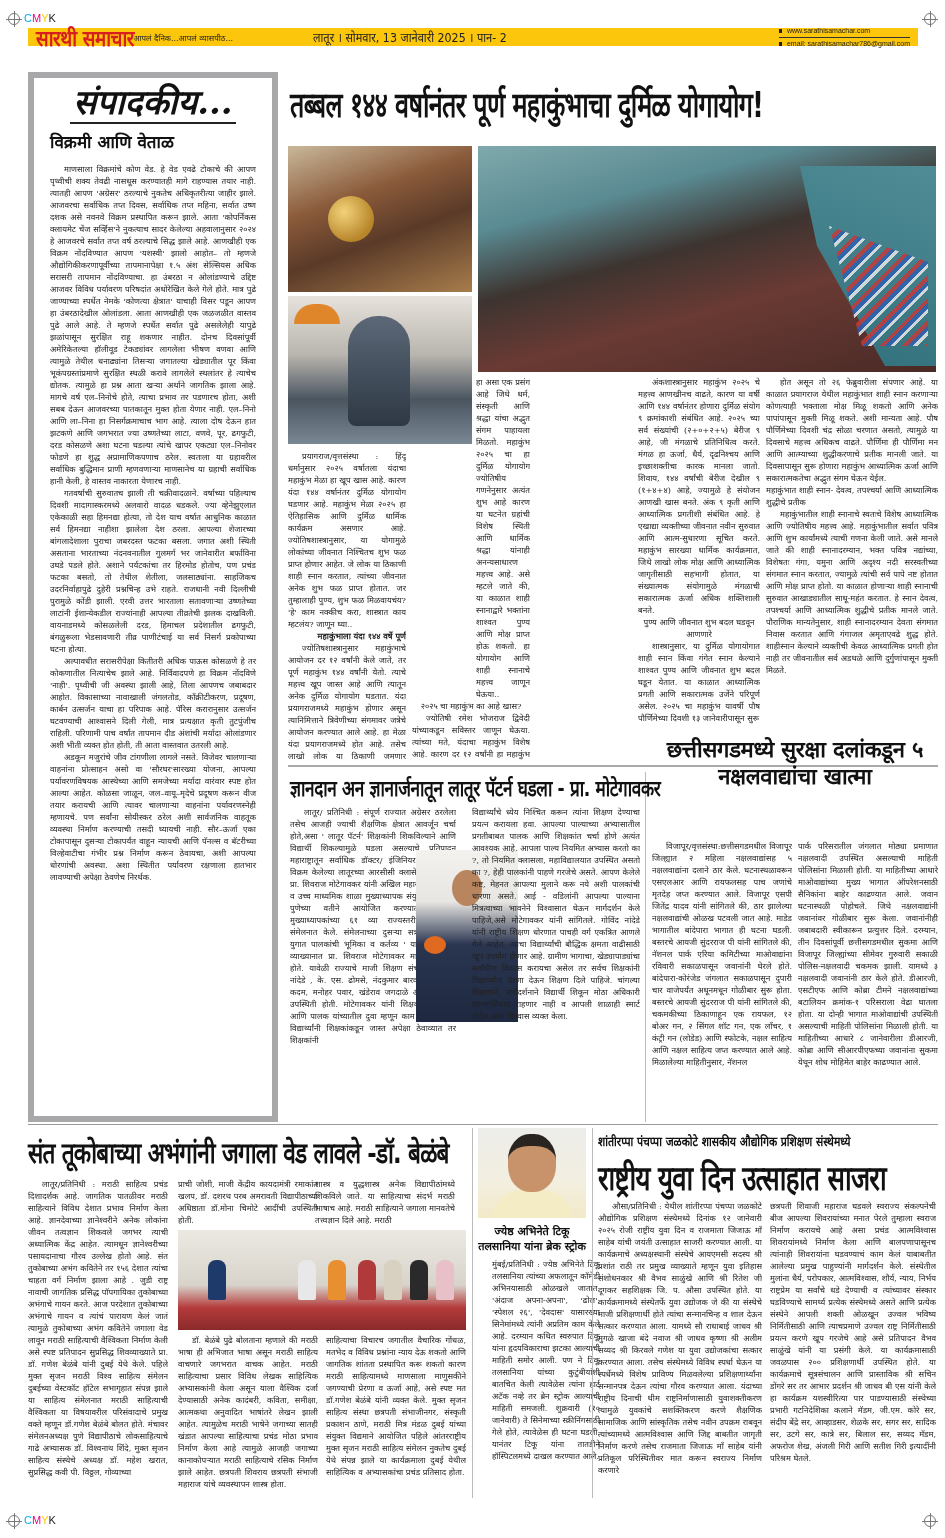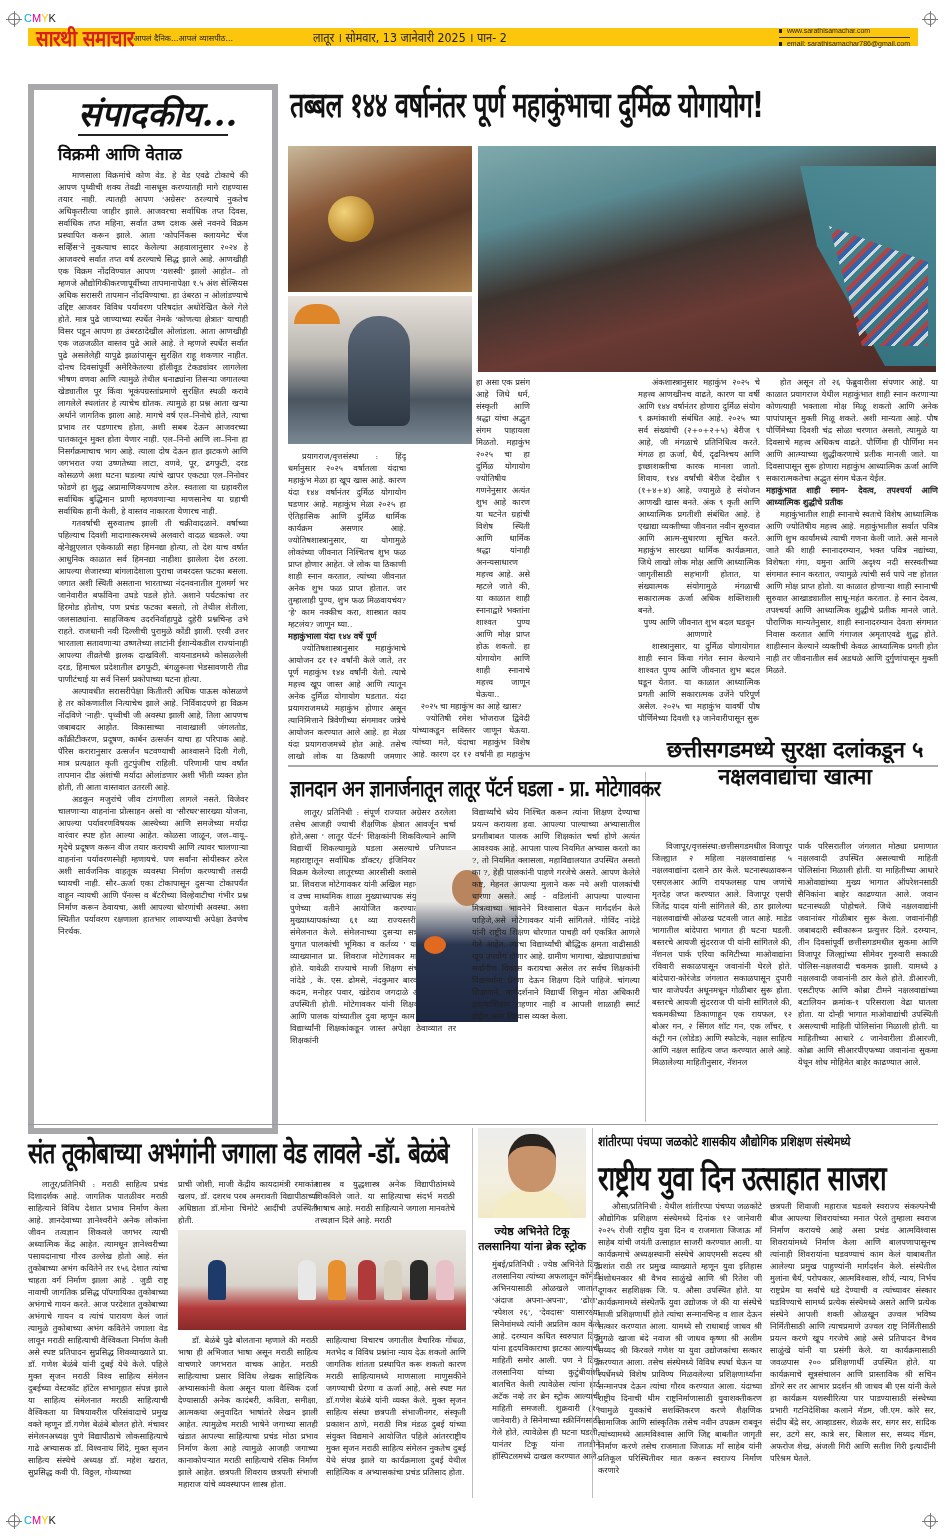--- a/index.html
+++ b/index.html
@@ -12,23 +12,23 @@
 .reg:after{top:5px;left:-3px;height:1px;width:16px}
 .cmyk{font:11px "Liberation Sans",sans-serif;letter-spacing:0}
 .cmyk .c{color:#00aeef}.cmyk .m{color:#ec008c}.cmyk .y{color:#f5d000}.cmyk .k{color:#222}
 .masthead{left:28px;top:28px;width:890px;height:18px;background:#fcc60c;display:flex;align-items:center;padding:0 8px}
 .brand{font:bold 22px "DejaVu Sans",sans-serif;color:#d6201f;letter-spacing:-0.5px;transform:scaleX(0.85);transform-origin:left center;white-space:nowrap}
 .tagline{font:8px "DejaVu Sans",sans-serif;color:#222;margin-left:-18px;white-space:nowrap}
 .dateline{font:13px "DejaVu Sans",sans-serif;color:#222;margin-left:80px;white-space:nowrap;transform:scaleX(0.85);transform-origin:left center}
 .contact{margin-left:auto;font:7px "Liberation Sans",sans-serif;color:#222;line-height:12px}
 .contact div:first-child{border-bottom:1px solid #333}
 .contact span.b{display:inline-block;width:3px;height:4px;background:#222;margin-right:5px;vertical-align:middle}
-.editorial{left:28px;top:84px;width:250px;height:1050px;border:6px solid #a8a8aa;background:#fff;padding:4px 24px}
+.editorial{left:28px;top:72px;width:250px;height:1050px;border:6px solid #a8a8aa;background:#fff;padding:4px 16px}
 .ed-title{font:italic bold 34px "DejaVu Serif",serif;text-align:center;border-bottom:2px solid #222;margin:0 20px 6px;line-height:40px}
-.ed-head{font:bold 17px "DejaVu Sans",sans-serif;margin-bottom:4px}
+.ed-head{font:bold 17px "DejaVu Sans",sans-serif;margin-bottom:10px}
 .body{font:8.2px/12px "DejaVu Serif",serif;text-align:justify;color:#222}
 .body p{text-indent:14px}
 .headline-big{left:290px;top:84px;width:650px;font:bold 35px "DejaVu Sans",sans-serif;letter-spacing:-1px;white-space:nowrap;transform:scaleX(0.72);transform-origin:left top;line-height:42px}
 .photo{position:absolute;overflow:hidden}
 .ph-sadhus{left:288px;top:146px;width:184px;height:146px;background:linear-gradient(160deg,#c9b89a 0%,#8a5a3a 35%,#5a3a28 60%,#a87d4c 100%)}
 .ph-sadhus .mace{position:absolute;left:40px;top:50px;width:46px;height:46px;border-radius:50%;background:radial-gradient(circle at 35% 35%,#f2d27a,#b8862a 70%)}
 .ph-naga{left:288px;top:296px;width:184px;height:148px;background:linear-gradient(180deg,#e7e2dc 0%,#b8b4ae 40%,#4a5560 70%,#7a8894 100%)}
 .ph-naga .face{position:absolute;left:60px;top:20px;width:62px;height:110px;border-radius:30px 30px 8px 8px;background:linear-gradient(180deg,#5c6878,#2e3844)}
 .ph-naga .umb{position:absolute;left:6px;top:8px;width:46px;height:20px;border-radius:23px 23px 0 0;background:#e0862a}
 .ph-crowd{left:478px;top:146px;width:458px;height:226px;background:linear-gradient(165deg,#7fa9ac 0%,#5a8a92 25%,#3d3430 45%,#6a3a34 65%,#4a2a26 100%)}
@@ -88,37 +88,37 @@
     <div class="umb"></div>
     <div class="face"></div>
   </div>
 <div class="photo ph-crowd">
     <div class="river"></div>
     <div class="boats"></div>
   </div>
 
 <div class="col body" style="left:288px;top:450px;width:118px;height:310px;overflow:hidden">
   <p>प्रयागराज/वृत्तसंस्था : हिंदू धर्मानुसार २०२५ वर्षातला यंदाचा महाकुंभ मेळा हा खूप खास आहे. कारण यंदा १४४ वर्षानंतर दुर्मिळ योगायोग घडणार आहे. महाकुंभ मेळा २०२५ हा ऐतिहासिक आणि दुर्मिळ धार्मिक कार्यक्रम असणार आहे. ज्योतिषशास्त्रानुसार, या योगामुळे लोकांच्या जीवनात निश्चितच शुभ फळ प्राप्त होणार आहेत. जे लोक या ठिकाणी शाही स्नान करतात, त्यांच्या जीवनात अनेक शुभ फळ प्राप्त होतात. जर तुम्हालाही पुण्य, शुभ फळ मिळवायचंय? 'हे' काम नक्कीच करा, शास्त्रात काय म्हटलंय? जाणून घ्या..</p>
-  <p style="text-indent:0;font-weight:bold;text-align:left">महाकुंभाला यंदा १४४ वर्षे पूर्ण</p>
+  <p style="text-indent:0;font-weight:bold;text-align:right">महाकुंभाला यंदा १४४ वर्षे पूर्ण</p>
   <p>ज्योतिषशास्त्रानुसार महाकुंभाचे आयोजन दर १२ वर्षांनी केले जाते, तर पूर्ण महाकुंभ १४४ वर्षांनी येतो. त्याचे महत्त्व खूप जास्त आहे आणि त्यातून अनेक दुर्मिळ योगायोग घडतात. यंदा प्रयागराजमध्ये महाकुंभ होणार असून त्यानिमित्ताने त्रिवेणीच्या संगमावर जत्रेचे आयोजन करण्यात आले आहे. हा मेळा यंदा प्रयागराजमध्ये होत आहे. तसेच लाखो लोक या ठिकाणी जमणार असल्याची शक्यता वर्तविण्यात येतेय. या वर्षी महाकुंभाला १४४ वर्षे पूर्ण होत असल्याने हा मेळा आणखीनच खास असणार आहे. महाकुंभाचा महिमा अफाट मानला जातो, या संपूर्ण जगात प्रसिद्ध आहे.</p>
 </div>
 <div class="col body" style="left:412px;top:376px;width:118px;height:384px;overflow:hidden">
   <p style="margin-left:64px;text-indent:0">हा असा एक प्रसंग आहे जिथे धर्म, संस्कृती आणि श्रद्धा यांचा अद्भुत संगम पाहायला मिळतो. महाकुंभ २०२५ चा हा दुर्मिळ योगायोग ज्योतिषीय गणनेनुसार अत्यंत शुभ आहे कारण या घटनेत ग्रहांची विशेष स्थिती आणि धार्मिक श्रद्धा यांनाही अनन्यसाधारण महत्त्व आहे. असे म्हटले जाते की, या काळात शाही स्नानाद्वारे भक्तांना शाश्वत पुण्य आणि मोक्ष प्राप्त होऊ शकतो. हा योगायोग आणि शाही स्नानाचे महत्त्व जाणून घेऊया..</p>
   <p style="text-indent:0;font-weight:normal;text-align:center">२०२५ चा महाकुंभ का आहे खास?</p>
   <p>ज्योतिषी रमेश भोजराज द्विवेदी यांच्याकडून सविस्तर जाणून घेऊया. त्यांच्या मते, यंदाचा महाकुंभ विशेष आहे. कारण दर १२ वर्षांनी हा महाकुंभ येतो आणि यंदा १२-१२ चे संपूर्ण बारा टप्पे पूर्ण होत आहेत. त्यामुळे १४४ वर्षांनंतर असा योगायोग घडत आहे. ज्योतिषशास्त्रानुसार १२ वर्षांचे बारा टप्पे पूर्ण झाल्यानंतर जेव्हा महाकुंभ होतो तेव्हा त्याला पूर्ण महाकुंभ म्हणतात. हा महाकुंभ विशेष आहे, कारण यामध्ये ग्रहांची स्थिती, तिथी आणि प्रत्येक कार्य अनुकूल असते आणि दुर्मिळ योगायोग तयार होतो. प्रयागराजमध्ये दर १२ वर्षांनी महाकुंभ आयोजित केला जातो, अर्ध कुंभ दर सहाव्या वर्षी आयोजित केला जातो. १४४ वर्षांनंतर येणाऱ्या महाकुंभाला पूर्ण महाकुंभ म्हणतात.</p>
 
 </div>
 <div class="col body" style="left:638px;top:376px;width:122px;height:384px;overflow:hidden">
   <p>अंकशास्त्रानुसार महाकुंभ २०२५ चे महत्त्व आणखीनच वाढते, कारण या वर्षी आणि १४४ वर्षानंतर होणारा दुर्मिळ संयोग ९ क्रमांकाशी संबंधित आहे. २०२५ च्या सर्व संख्यांची (२+०+२+५) बेरीज ९ आहे, जी मंगळाचे प्रतिनिधित्व करते. मंगळ हा ऊर्जा, धैर्य, दृढनिश्चय आणि इच्छाशक्तीचा कारक मानला जातो. शिवाय, १४४ वर्षांची बेरीज देखील ९ (१+४+४) आहे, ज्यामुळे हे संयोजन आणखी खास बनते. अंक ९ कृती आणि आध्यात्मिक प्रगतीशी संबंधित आहे. हे एखाद्या व्यक्तीच्या जीवनात नवीन सुरुवात आणि आत्म-सुधारणा सूचित करते. महाकुंभ सारख्या धार्मिक कार्यक्रमात, जिथे लाखो लोक मोक्ष आणि आध्यात्मिक जागृतीसाठी सहभागी होतात, या संख्यात्मक संयोगामुळे मंगळाची सकारात्मक ऊर्जा अधिक शक्तिशाली बनते.</p>
   <p style="text-indent:0;font-weight:normal;text-align:center">पुण्य आणि जीवनात शुभ बदल घडवून आणणारे</p>
   <p>शास्त्रानुसार, या दुर्मिळ योगायोगात शाही स्नान किंवा गंगेत स्नान केल्याने शाश्वत पुण्य आणि जीवनात शुभ बदल घडून येतात. या काळात आध्यात्मिक प्रगती आणि सकारात्मक उर्जेने परिपूर्ण असेल. २०२५ चा महाकुंभ यावर्षी पौष पौर्णिमेच्या दिवशी १३ जानेवारीपासून सुरू</p>
 </div>
 <div class="col body" style="left:766px;top:376px;width:172px;height:390px;overflow:hidden">
   <p>होत असून तो २६ फेब्रुवारीला संपणार आहे. या काळात प्रयागराज येथील महाकुंभात शाही स्नान करणाऱ्या कोणत्याही भक्ताला मोक्ष मिळू शकतो आणि अनेक पापांपासून मुक्ती मिळू शकते. अशी मान्यता आहे. पौष पौर्णिमेच्या दिवशी चंद्र सोळा चरणात असतो, त्यामुळे या दिवसाचे महत्त्व अधिकच वाढते. पौर्णिमा ही पौर्णिमा मन आणि आत्म्याच्या शुद्धीकरणाचे प्रतीक मानली जाते. या दिवसापासून सुरू होणारा महाकुंभ आध्यात्मिक ऊर्जा आणि सकारात्मकतेचा अद्भुत संगम घेऊन येईल.</p>
-  <p style="text-indent:0;font-weight:bold">महाकुंभात शाही स्नान- देवत्व, तपश्चर्या आणि आध्यात्मिक शुद्धीचे प्रतीक</p>
+  <p style="text-indent:0;font-weight:normal">महाकुंभात शाही स्नान- देवत्व, तपश्चर्या आणि आध्यात्मिक शुद्धीचे प्रतीक</p>
   <p>महाकुंभातील शाही स्नानाचे स्वतःचे विशेष आध्यात्मिक आणि ज्योतिषीय महत्त्व आहे. महाकुंभातील सर्वात पवित्र आणि शुभ कार्यांमध्ये त्याची गणना केली जाते. असे मानले जाते की शाही स्नानादरम्यान, भक्त पवित्र नद्यांच्या, विशेषतः गंगा, यमुना आणि अदृश्य नदी सरस्वतीच्या संगमात स्नान करतात, ज्यामुळे त्यांची सर्व पापे नष्ट होतात आणि मोक्ष प्राप्त होतो. या काळात होणाऱ्या शाही स्नानाची सुरुवात आखाड्यातील साधू-महंत करतात. हे स्नान देवत्व, तपश्चर्या आणि आध्यात्मिक शुद्धीचे प्रतीक मानले जाते. पौराणिक मान्यतेनुसार, शाही स्नानादरम्यान देवता संगमात निवास करतात आणि गंगाजल अमृताएवढे शुद्ध होते. शाहीस्नान केल्याने व्यक्तीची केवळ आध्यात्मिक प्रगती होत नाही तर जीवनातील सर्व अडथळे आणि दुर्गुणांपासून मुक्ती मिळते.</p>
 </div>
 
 <div class="sep-h" style="left:288px;top:765px;width:650px"></div>
 <div class="sep-v" style="left:645px;top:772px;height:350px"></div>
 
 <h2 class="abs hl2" style="left:290px;top:772px">ज्ञानदान अन ज्ञानार्जनातून लातूर पॅटर्न घडला - प्रा. मोटेगावकर</h2>
 <div class="col body" style="left:290px;top:806px;width:166px;height:312px;overflow:hidden">
   <p>लातूर/ प्रतिनिधी : संपूर्ण राज्यात अग्रेसर ठरलेला तसेच आजही ज्याची शैक्षणिक क्षेत्रात आवर्जून चर्चा होते,असा ' लातूर पॅटर्न' शिक्षकांनी शिकविल्याने आणि विद्यार्थी शिकल्यामुळे घडला असल्याचे प्रतिपादन महाराष्ट्रातून सर्वाधिक डॉक्टर/ इंजिनियर घडविण्याचा विक्रम केलेल्या लातूरच्या आरसीसी क्लासेसचे संचालक प्रा. शिवराज मोटेगावकर यांनी अखिल महाराष्ट्र माध्यमिक व उच्च माध्यमिक शाळा मुख्याध्यापक संयुक्त महामंडळ पुणेच्या वतीने आयोजित करण्यात आलेल्या मुख्याध्यापकांच्या ६१ व्या राज्यस्तरीय शैक्षणिक संमेलनात केले. संमेलनाच्या दुसऱ्या सत्रात 'स्पर्धेच्या युगात पालकांची भूमिका व कर्तव्य ' या विषयावरील व्याख्यानात प्रा. शिवराज मोटेगावकर मार्गदर्शन करत होते. यावेळी राज्याचे माजी शिक्षण संचालक गोविंद नांदेडे , के. एस. ढोमसे, नंदकुमार बारवकर, दत्तात्रय कदम, मनोहर पवार, खंडेराव जगदाळे आदिंची प्रमुख उपस्थिती होती. मोटेगावकर यांनी शिक्षकांनी विद्यार्थी आणि पालक यांच्यातील दुवा म्हणून काम केले पाहिजे. विद्यार्थ्यांनी शिक्षकांकडून जास्त अपेक्षा ठेवाव्यात तर शिक्षकांनी</p>
 </div>

